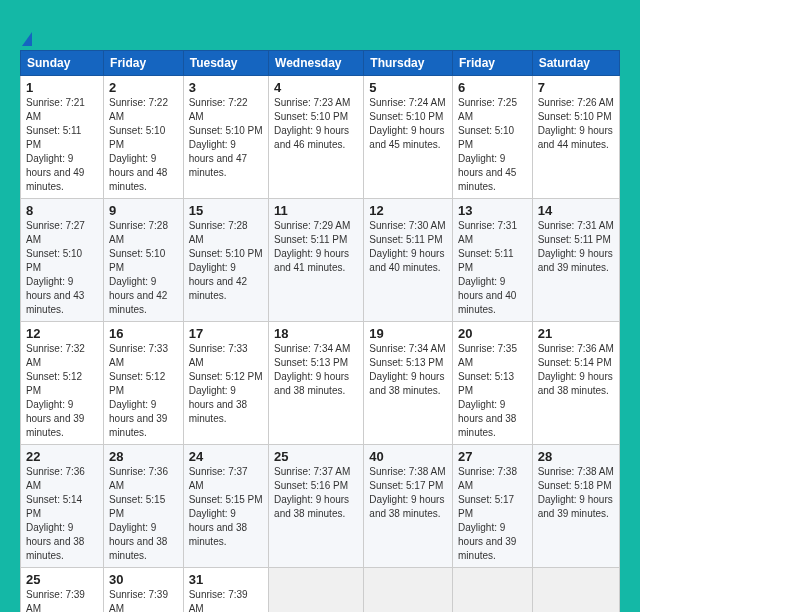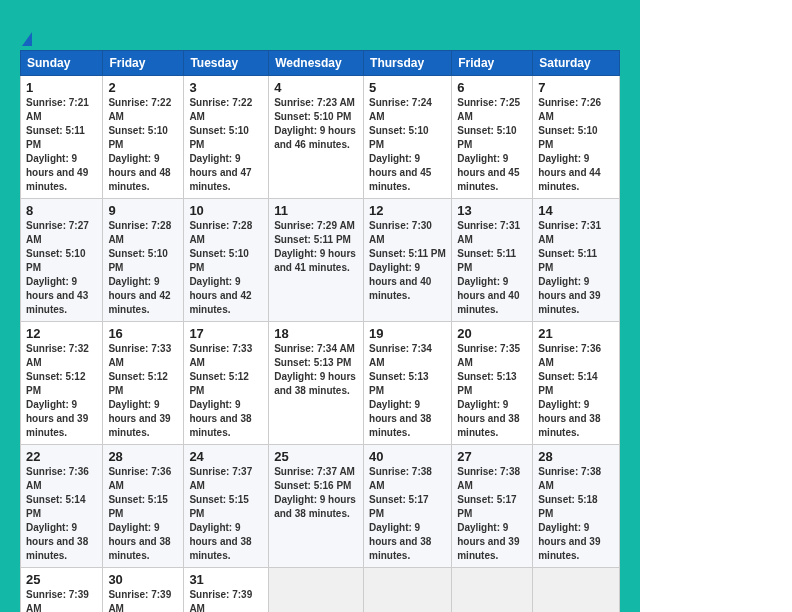--- a/index.html
+++ b/index.html
@@ -94,21 +94,20 @@
       font-size: 13px;
       font-weight: bold;
       color: #222;
       display: block;
       margin-bottom: 1px;
     }
     .day-info {
       font-size: 10px;
       color: #333;
       line-height: 1.4;
-      font-weight: bold;
     }
     .empty-cell {
       background: #f0f0f0 !important;
     }
   </style>
 </head>
 <body>
 
 <div class="page">
   <div class="header-row">
@@ -154,21 +153,21 @@
           <td><span class="day-number">6</span>
 <span class="day-info">Sunrise: 7:25 AM<br>Sunset: 5:10 PM<br>Daylight: 9 hours and 45 minutes.</span></td>
           <td><span class="day-number">7</span>
 <span class="day-info">Sunrise: 7:26 AM<br>Sunset: 5:10 PM<br>Daylight: 9 hours and 44 minutes.</span></td>
         </tr>
         <tr>
           <td><span class="day-number">8</span>
 <span class="day-info">Sunrise: 7:27 AM<br>Sunset: 5:10 PM<br>Daylight: 9 hours and 43 minutes.</span></td>
           <td><span class="day-number">9</span>
 <span class="day-info">Sunrise: 7:28 AM<br>Sunset: 5:10 PM<br>Daylight: 9 hours and 42 minutes.</span></td>
-          <td><span class="day-number">10</span>
+          <td><span class="day-number">15</span>
 <span class="day-info">Sunrise: 7:28 AM<br>Sunset: 5:10 PM<br>Daylight: 9 hours and 42 minutes.</span></td>
           <td><span class="day-number">11</span>
 <span class="day-info">Sunrise: 7:29 AM<br>Sunset: 5:11 PM<br>Daylight: 9 hours and 41 minutes.</span></td>
           <td><span class="day-number">12</span>
 <span class="day-info">Sunrise: 7:30 AM<br>Sunset: 5:11 PM<br>Daylight: 9 hours and 40 minutes.</span></td>
           <td><span class="day-number">13</span>
 <span class="day-info">Sunrise: 7:31 AM<br>Sunset: 5:11 PM<br>Daylight: 9 hours and 40 minutes.</span></td>
           <td><span class="day-number">14</span>
 <span class="day-info">Sunrise: 7:31 AM<br>Sunset: 5:11 PM<br>Daylight: 9 hours and 39 minutes.</span></td>
         </tr>

